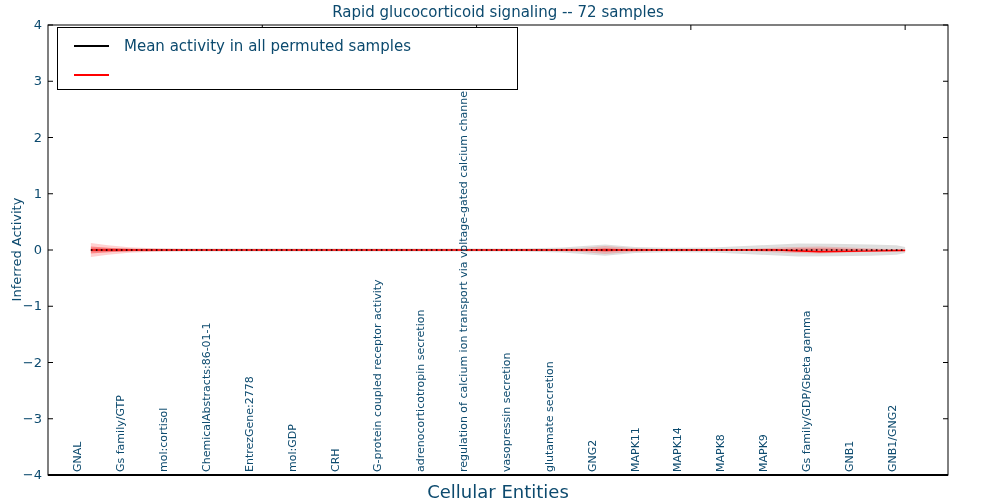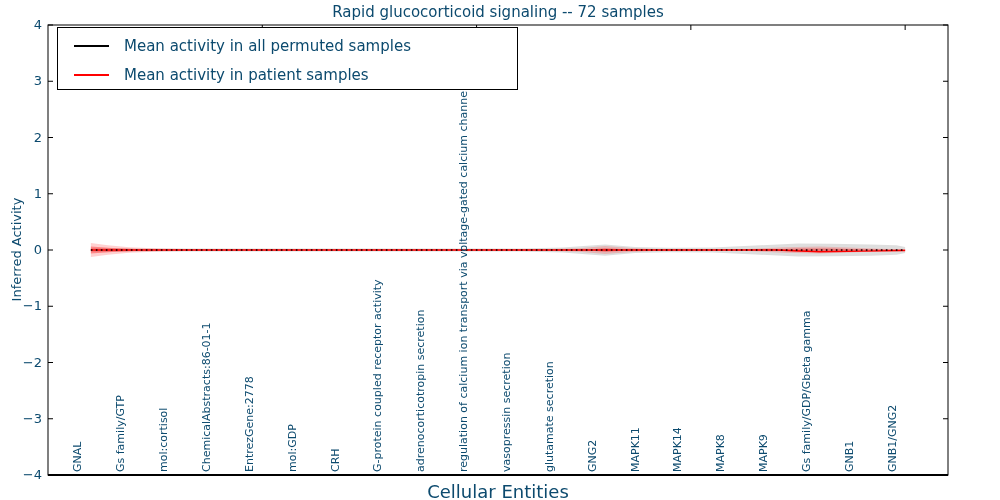--- a/index.html
+++ b/index.html
@@ -93,16 +93,15 @@
       <div class="entity-label" style="left: 855.786px; top: 459px;">GNB1</div>
       <div class="entity-label" style="left: 898.643px; top: 459px;">GNB1/GNG2</div>
     </div>
   <div id="legend">
     <div class="legend-row">
       <span class="legend-line" id="legend-line-0" style="border-top-color: rgb(0, 0, 0);"></span>
       <span class="legend-text">Mean activity in all permuted samples</span>
     </div>
     <div class="legend-row">
       <span class="legend-line" id="legend-line-1" style="border-top-color: rgb(255, 0, 0);"></span>
-      <span class="legend-text">Mean activity in patient samples</span>
     </div>
   </div>
 </div>
 
 </body></html>

